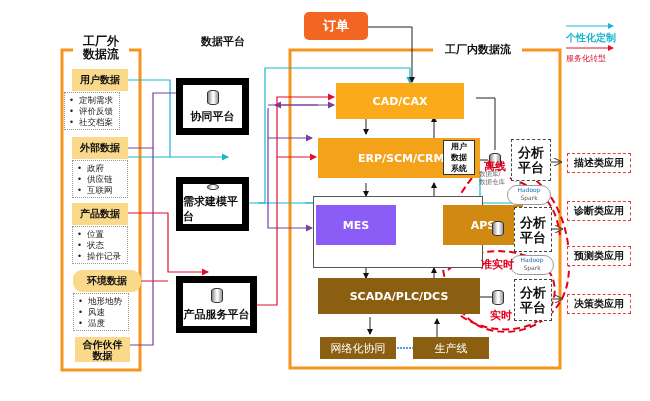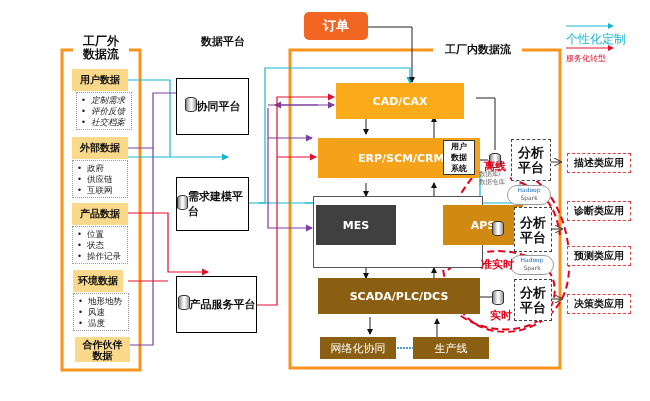--- a/index.html
+++ b/index.html
@@ -3,21 +3,21 @@
 <meta charset="utf-8">
 <style>
   html,body{margin:0;padding:0;background:#fff;}
   body{width:650px;height:401px;position:relative;overflow:hidden;font-family:"DejaVu Sans","Liberation Sans",sans-serif;}
   .abs{position:absolute;}
   svg.wires{position:absolute;left:0;top:0;width:650px;height:401px;}
   .title{font-weight:bold;color:#111;text-align:center;}
   .src-head{background:#fbd98b;font-weight:bold;font-size:10px;color:#111;text-align:center;display:flex;align-items:center;justify-content:center;}
   .src-list{background:#fff;border:1px dotted #999;font-size:8.5px;color:#222;line-height:11px;padding:2px 0 2px 4px;box-sizing:border-box;}
   .src-list div::before{content:"•";margin-right:5px;}
-  .plat{border:1px solid #000000;background:#fff;box-sizing:border-box;display:flex;align-items:center;justify-content:center;font-weight:bold;font-size:11px;color:#111;}
+  .plat{border:7px solid #000000;background:#fff;box-sizing:border-box;display:flex;flex-direction:column;align-items:center;justify-content:center;font-weight:bold;font-size:11px;color:#111;}
   .db{width:12px;height:15px;border:1px solid #333;border-radius:5px/3px;background:linear-gradient(90deg,#888,#eee 40%,#fff 55%,#999);box-sizing:border-box;margin-bottom:4px;}
   .blk{display:flex;align-items:center;justify-content:center;color:#fff;font-weight:bold;font-size:11px;box-sizing:border-box;}
   .anal{border:1px dashed #444;background:#fff;font-weight:bold;font-size:13px;line-height:15px;color:#111;text-align:center;display:flex;align-items:center;justify-content:center;box-sizing:border-box;}
   .app{border:1px dashed #e23a3a;background:#fff;font-weight:bold;font-size:10px;color:#111;display:flex;align-items:center;justify-content:center;box-sizing:border-box;}
   .redlbl{color:#e4001b;font-weight:bold;font-size:11px;}
   .cloud{border:1px solid #999;border-radius:12px;background:#fff;font-size:6px;color:#555;text-align:center;line-height:8px;box-sizing:border-box;}
 </style>
 </head>
 <body>
 
@@ -104,41 +104,41 @@
     <path d="M510,178 C540,190 555,200 560,235"></path>
   </g>
 </svg>
 
 <div class="abs title" style="left:73px;top:35px;width:56px;font-size:12px;line-height:13px;background:#fff;">
   <div>工厂外</div>
   <div>数据流</div>
 </div>
 
 <div class="abs src-head" style="left:72px;top:69px;width:56px;height:22px;">用户数据</div>
-<div class="abs src-list" style="left:76px;top:92px;width:56px;height:38px;font-style:italic;">
+<div class="abs src-list" style="left:64px;top:92px;width:56px;height:38px;">
   <div>定制需求</div>
   <div>评价反馈</div>
   <div>社交档案</div>
 </div>
 
 <div class="abs src-head" style="left:72px;top:137px;width:56px;height:22px;">外部数据</div>
 <div class="abs src-list" style="left:72px;top:160px;width:56px;height:38px;">
   <div>政府</div>
   <div>供应链</div>
   <div>互联网</div>
 </div>
 
 <div class="abs src-head" style="left:72px;top:203px;width:56px;height:22px;">产品数据</div>
 <div class="abs src-list" style="left:72px;top:226px;width:56px;height:38px;">
   <div>位置</div>
   <div>状态</div>
   <div>操作记录</div>
 </div>
 
-<div class="abs src-head" style="left:73px;top:270px;width:50px;height:22px;">环境数据</div>
+<div class="abs src-head" style="left:73px;top:270px;width:68px;height:22px;border-radius:9px;">环境数据</div>
 <div class="abs src-list" style="left:73px;top:293px;width:56px;height:38px;">
   <div>地形地势</div>
   <div>风速</div>
   <div>温度</div>
 </div>
 
 <div class="abs src-head" style="left:75px;top:337px;width:55px;height:25px;flex-direction:column;line-height:11px;align-items:center;">
   <div>合作伙伴</div>
   <div>数据</div>
 </div>
@@ -167,21 +167,21 @@
 <div class="abs blk" style="left:318px;top:138px;width:162px;height:40px;background:#f4a21a;justify-content:flex-start;">
   <span style="margin-left:40px;">ERP/SCM/CRM</span>
 </div>
 <div class="abs" style="left:443px;top:140px;width:32px;height:35px;background:#fff;border:1px solid #333;font-size:8px;font-weight:bold;text-align:center;line-height:11px;color:#111;box-sizing:border-box;">
   <div>用户</div>
   <div>数据</div>
   <div>系统</div>
 </div>
 
 <div class="abs" style="left:313px;top:196px;width:170px;height:72px;border:1px solid #555;background:#fff;box-sizing:border-box;"></div>
-<div class="abs blk" style="left:316px;top:205px;width:80px;height:40px;background:#404040;">MES</div>
+<div class="abs blk" style="left:316px;top:205px;width:80px;height:40px;background:#8b5cf6;">MES</div>
 <div class="abs blk" style="left:399px;top:205px;width:80px;height:40px;background:#d08a12;margin-left:44px;">APS</div>
 
 <div class="abs blk" style="left:318px;top:278px;width:162px;height:36px;background:#8a5f12;">SCADA/PLC/DCS</div>
 
 <div class="abs blk" style="left:320px;top:337px;width:76px;height:22px;background:#8a5f12;font-weight:normal;">网络化协同</div>
 <div class="abs blk" style="left:413px;top:337px;width:76px;height:22px;background:#8a5f12;font-weight:normal;">生产线</div>
 
 <div class="abs db" style="left:489px;top:153px;margin:0;"></div>
 <div class="abs" style="left:479px;top:170px;font-size:6.5px;color:#666;line-height:8px;">
   <div>数据库/</div>
@@ -220,21 +220,21 @@
 <div class="abs app" style="left:567px;top:201px;width:64px;height:20px;">诊断类应用</div>
 <div class="abs app" style="left:567px;top:246px;width:64px;height:20px;">预测类应用</div>
 <div class="abs app" style="left:567px;top:294px;width:64px;height:20px;">决策类应用</div>
 
 <div class="abs" style="left:566px;top:14px;width:70px;">
   <div style="height:22px;">
     <svg width="48" height="6">
         <line x1="0" y1="3" x2="42" y2="3" stroke="#19b5d0" stroke-width="1"></line>
         <path d="M42,0 L48,3 L42,6z" fill="#19b5d0"></path>
       </svg>
-    <div style="font-size:12px;color:#19b5d0;margin-top:-2px;">个性化定制</div>
+    <div style="font-size:10px;color:#19b5d0;margin-top:-2px;font-weight:bold;">个性化定制</div>
   </div>
   <div style="height:22px;">
     <svg width="48" height="6">
         <line x1="0" y1="3" x2="42" y2="3" stroke="#e0102e" stroke-width="1"></line>
         <path d="M42,0 L48,3 L42,6z" fill="#e0102e"></path>
       </svg>
     <div style="font-size:8px;color:#e0102e;margin-top:-2px;">服务化转型</div>
   </div>
 </div>
 

